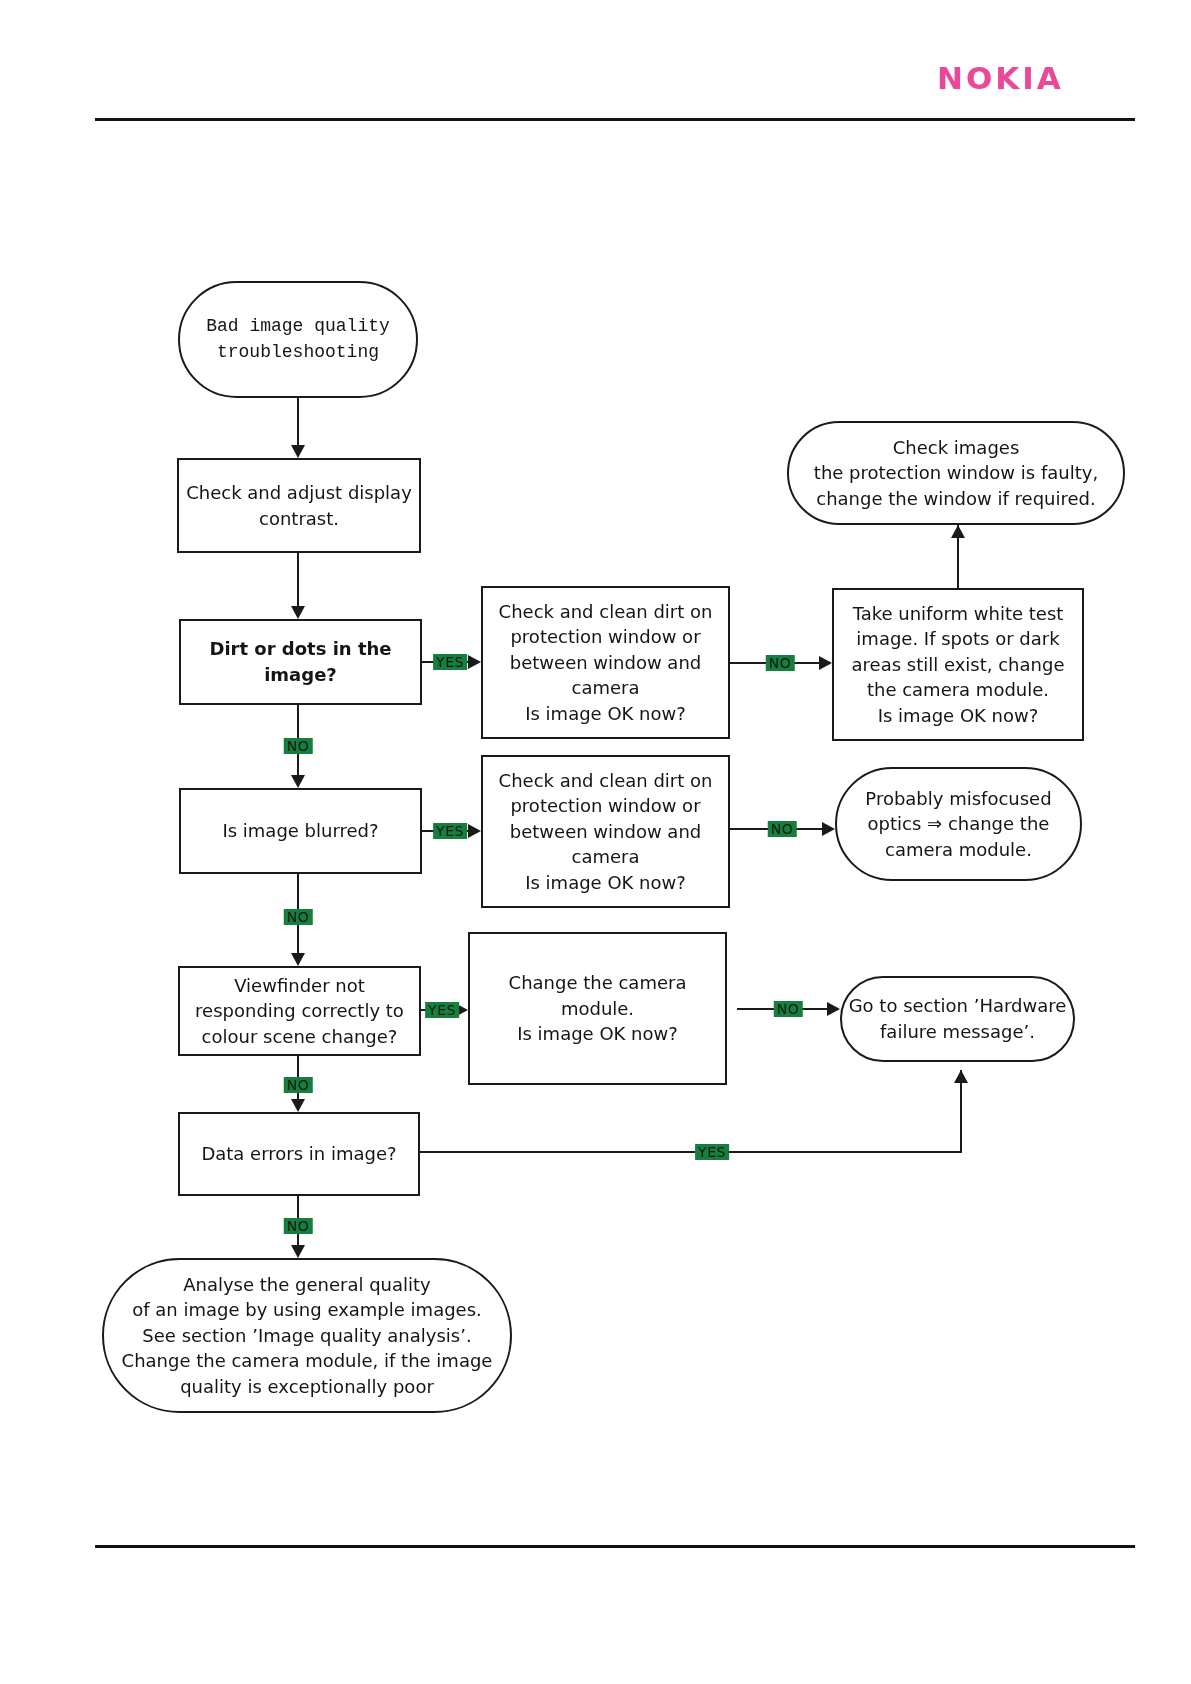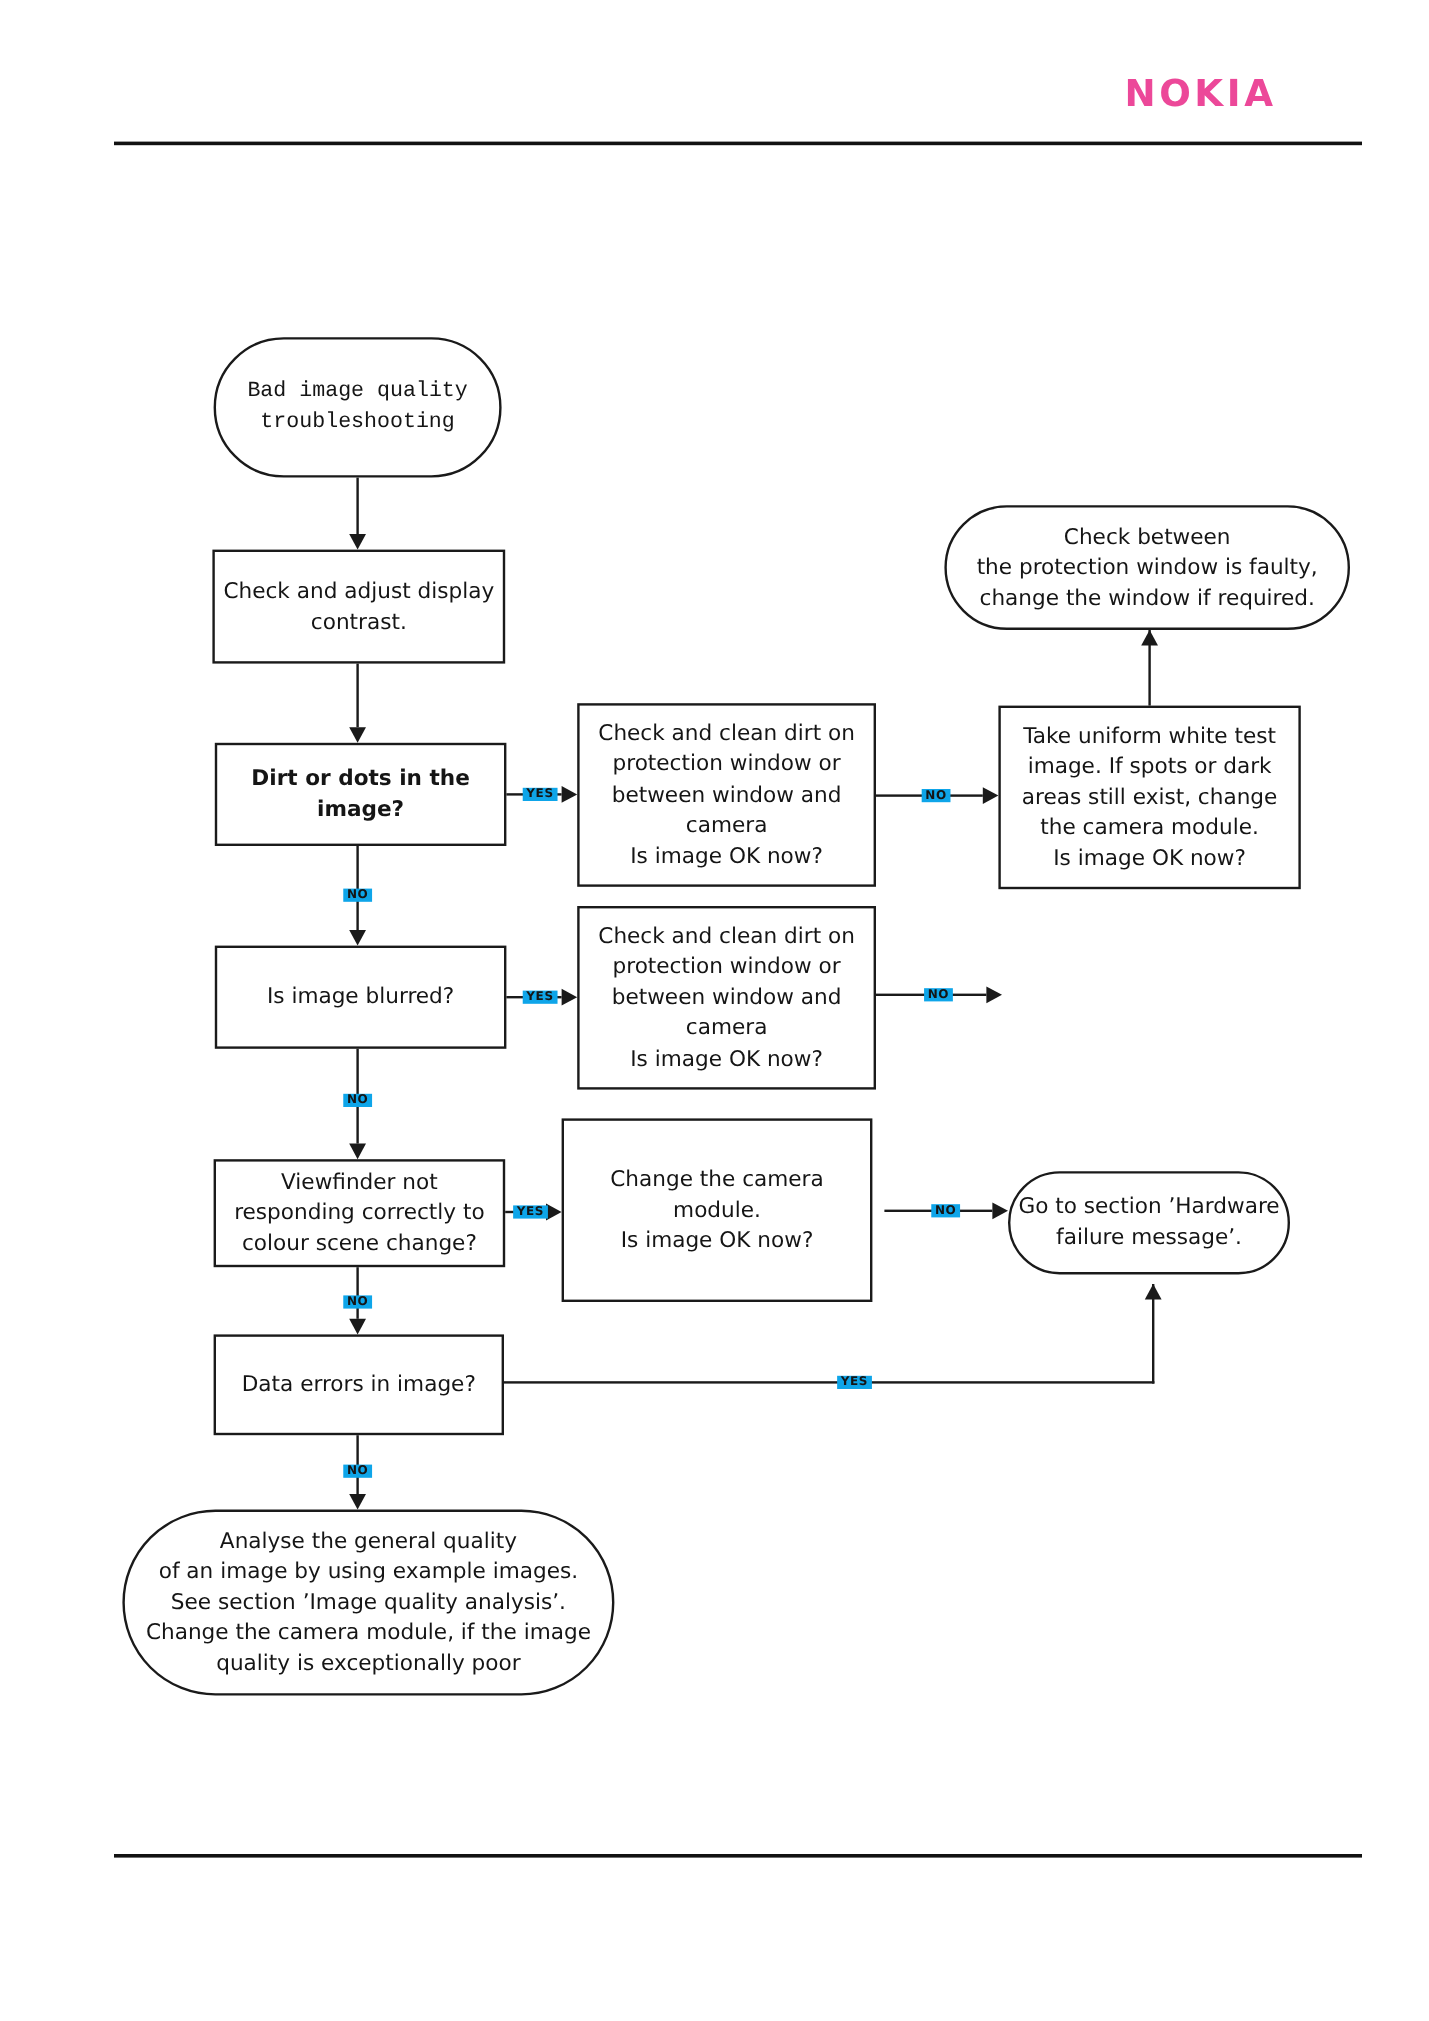--- a/index.html
+++ b/index.html
@@ -23,22 +23,22 @@
   .terminator { border-radius:999px; }
   .ln { position:absolute; background:#1a1a1a; }
   .vln { width:2px; }
   .hln { height:2px; }
   .ah { position:absolute; width:0; height:0; }
   .ah.down  { border-left:7px solid transparent; border-right:7px solid transparent; border-top:13px solid #1a1a1a; }
   .ah.up    { border-left:7px solid transparent; border-right:7px solid transparent; border-bottom:13px solid #1a1a1a; }
   .ah.right { border-top:7px solid transparent; border-bottom:7px solid transparent; border-left:13px solid #1a1a1a; }
   .elabel {
     position:absolute; transform:translate(-50%,-50%);
-    background:#0ea5e9; padding:0 3px;
-    font-size:10px; font-weight:700; letter-spacing:0.5px; color:#151515;
+    background:#15803d; padding:0 3px;
+    font-size:14px; font-weight:400; letter-spacing:0.5px; color:#151515;
   }
 </style>
 </head>
 <body>
 
 <div id="page">
 
   <div class="logo" style="left: 937px; top: 60px; color: #ec4899;">NOKIA</div>
   <div class="rule" style="left:95px; top:118px; width:1040px;"></div>
 
@@ -56,32 +56,35 @@
 between window and
 camera
 Is image OK now?</div>
 
   <div class="node" style="left:832px; top:588px; width:252px; height:153px;">Take uniform white test
 image. If spots or dark
 areas still exist, change
 the camera module.
 Is image OK now?</div>
 
-  <div class="node terminator" style="left:787px; top:421px; width:338px; height:104px;">Check between
+  <div class="node terminator" style="left:787px; top:421px; width:338px; height:104px;">Check images
 the protection window is faulty,
 change the window if required.</div>
 
   <div class="node" style="left:179px; top:788px; width:243px; height:86px;">Is image blurred?</div>
 
   <div class="node" style="left:481px; top:755px; width:249px; height:153px;">Check and clean dirt on
 protection window or
 between window and
 camera
 Is image OK now?</div>
 
+  <div class="node terminator" style="left:835px; top:767px; width:247px; height:114px;">Probably misfocused
+optics ⇒ change the
+camera module.</div>
 
   <div class="node" style="left:178px; top:966px; width:243px; height:90px;">Viewfinder not
 responding correctly to
 colour scene change?</div>
 
   <div class="node" style="left:468px; top:932px; width:259px; height:153px;">Change the camera
 module.
 Is image OK now?</div>
 
   <div class="node terminator" style="left:840px; top:949px; width:235px; height:86px;margin-top:27px;">Go to section ’Hardware

